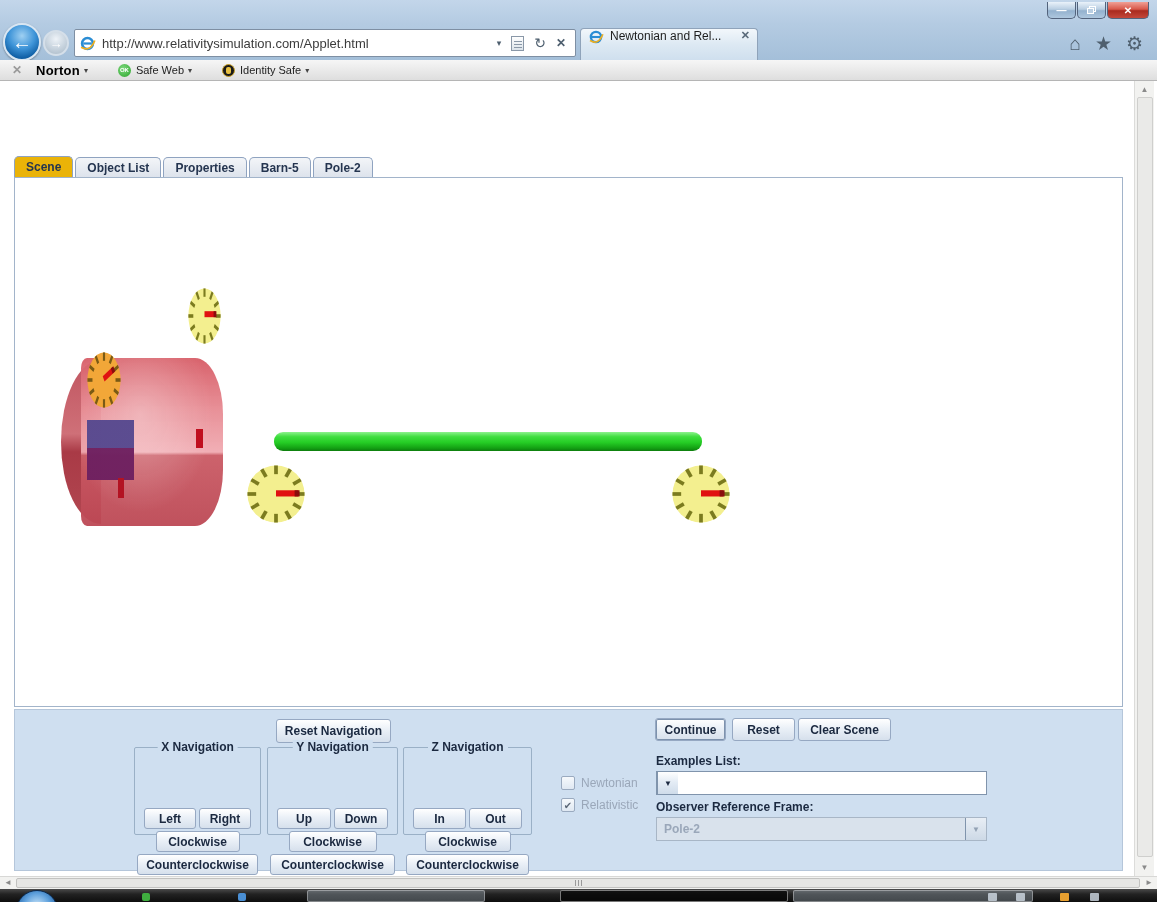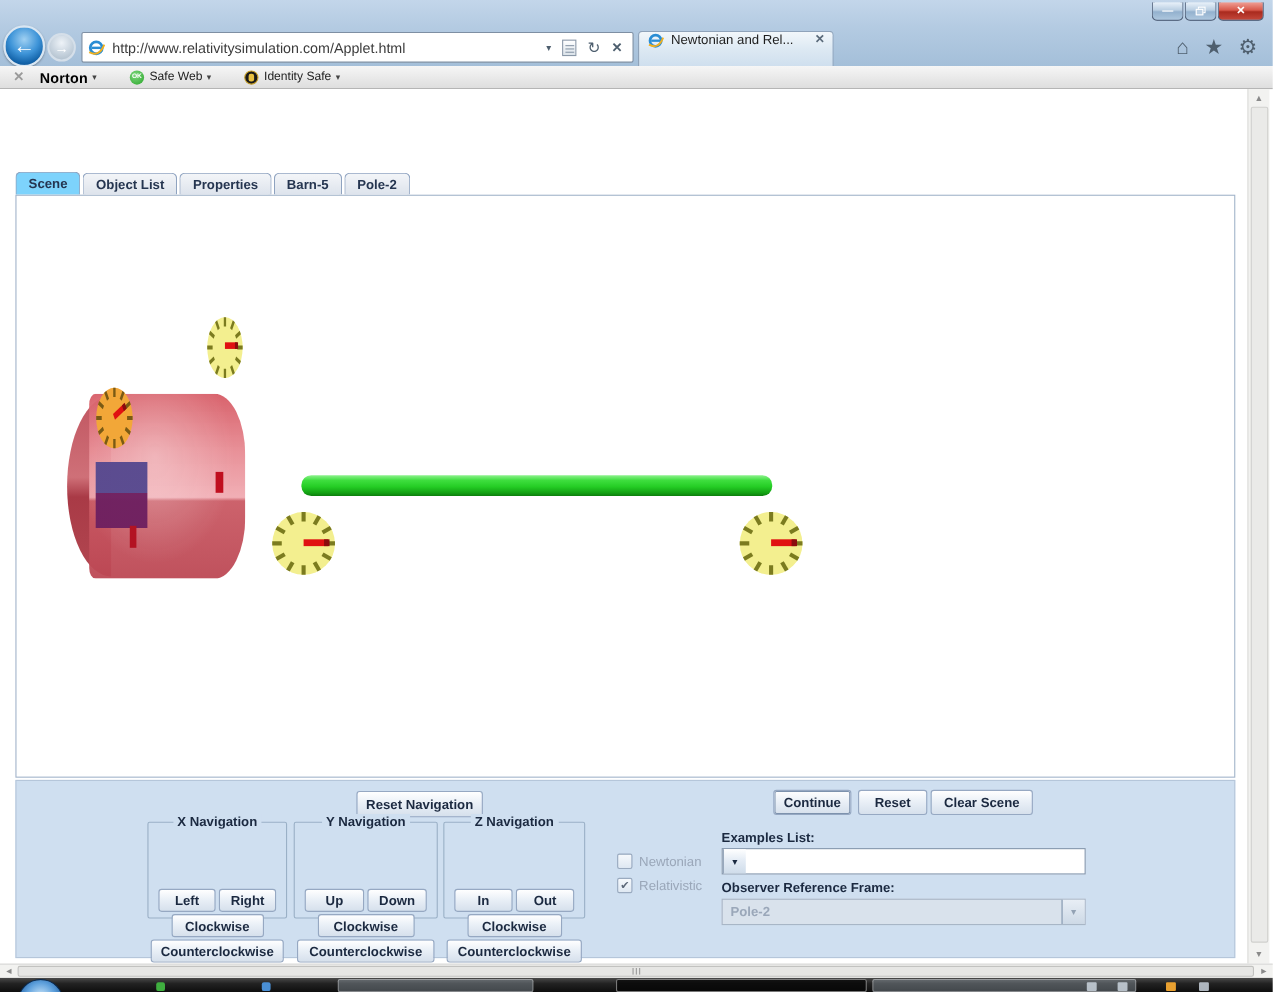--- a/index.html
+++ b/index.html
@@ -62,21 +62,21 @@
   
   #page { position:absolute; left:0; top:81px; width:1134px; height:795px; background:#fff; }
   #ptitle { position:absolute; left:13px; top:16px; font-family:"Liberation Serif",serif;
     font-size:28px; font-weight:bold; color:#090909; }
 
   
   #atabs { position:absolute; left:14px; top:76px; height:20px; display:flex; align-items:flex-end; }
   .atab { height:20px; padding:0 11px; display:flex; align-items:center; font-size:12px; font-weight:bold; color:#253550;
     background:linear-gradient(180deg,#f3f5f8,#dde3ec); border:1px solid #8fa3c0; border-bottom:none;
     border-radius:5px 5px 0 0; margin-right:2px; }
-  .atab.sel { background:#7dd3fc; height:21px; }
+  .atab.sel { background:#eab308; height:21px; }
 
   #scene { position:absolute; left:14px; top:96px; width:1109px; height:530px; background:#fff;
     border:1px solid #a2b4ca; }
 
   
   #barn { position:absolute; left:46px; top:180px; width:162px; height:168px; }
   #barnleft { position:absolute; left:0; top:2px; width:40px; height:164px;
     background:linear-gradient(180deg,#c05560 0%,#cf7078 45%,#a93a46 56%,#b24751 100%);
     border-top-left-radius:100% 50%; border-bottom-left-radius:100% 50%; }
   #barnfront { position:absolute; left:20px; top:0; width:142px; height:168px;
@@ -92,21 +92,21 @@
   #pole { position:absolute; left:259px; top:254px; width:428px; height:19px; border-radius:9px;
     background:linear-gradient(180deg,#8df28d 0%,#3ede3e 25%,#25cd25 55%,#13a013 85%,#0d7c0d 100%); }
 
   .clock { position:absolute; }
 
   
   #controls { position:absolute; left:14px; top:628px; width:1109px; height:162px; background:#cfdff0;
     border:1px solid #b5c6da; }
   .sbtn { position:absolute; background:linear-gradient(180deg,#ffffff 0%,#eaf0f7 45%,#d6e0ec 100%);
     border:1px solid #96a8c2; border-radius:3px; color:#1b2940; font-size:12px; font-weight:bold;
-    display:flex; align-items:center; justify-content:center;margin-left:48px; }
+    display:flex; align-items:center; justify-content:center; }
   .sbtn.focus { box-shadow:inset 0 0 0 1px #7d92ad; }
   .group { position:absolute; border:1px solid #9ab0c6; border-radius:2px; }
   .gtitle { position:absolute; top:-8px; left:50%; transform:translateX(-50%); background:#cfdff0;
     padding:0 4px; font-size:12px; font-weight:bold; color:#1b2940; white-space:nowrap; }
   .grow { position:absolute; left:0; width:100%; display:flex; justify-content:center; gap:3px;margin-top:46px; }
   .gbtn { height:21px; background:linear-gradient(180deg,#ffffff 0%,#eaf0f7 45%,#d6e0ec 100%);
     border:1px solid #96a8c2; border-radius:3px; color:#1b2940; font-size:12px; font-weight:bold;
     display:flex; align-items:center; justify-content:center; }
   .cbrow { position:absolute; display:flex; align-items:center; gap:6px; }
   .cbox { width:14px; height:14px; background:linear-gradient(180deg,#f6f9fc,#dfe8f2); border:1px solid #9aaabf;

